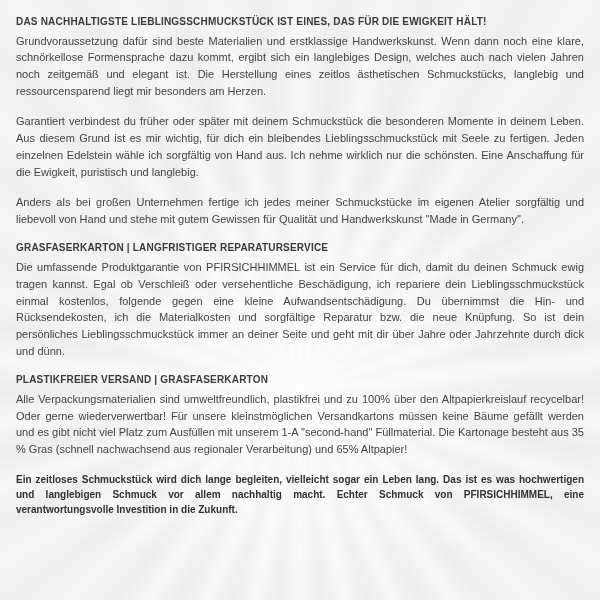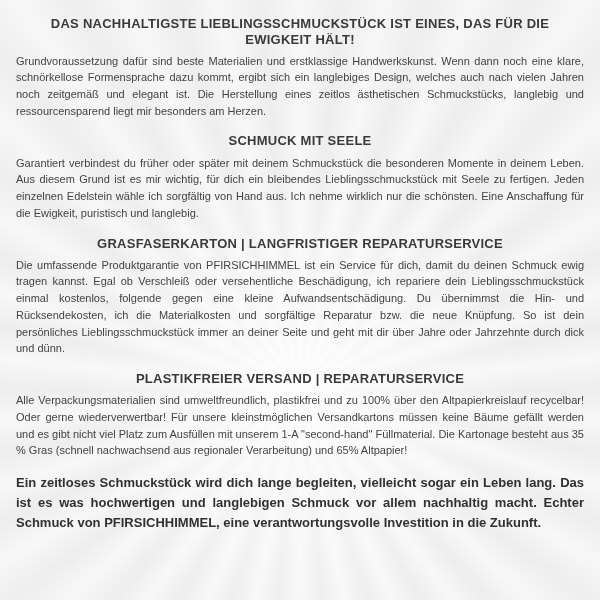--- a/index.html
+++ b/index.html
@@ -54,40 +54,39 @@
         rgba(255,255,255,0.55) 336deg, rgba(235,235,235,0.15) 342deg,
         rgba(255,255,255,0.55) 348deg, rgba(235,235,235,0.15) 354deg,
         rgba(255,255,255,0.55) 360deg),
       #eeeeee;
   }
   .content {
     position: relative;
     z-index: 2;
   }
   h2.section-title {
-    font-size: 13px;
+    font-size: 10px;
     font-weight: bold;
     letter-spacing: 0.02em;
     margin: 0 0 5px 0;
     color: #3a3a3a;
     line-height: 1.25;
-    text-align: center;
   }
   p.body-text {
     font-size: 11px;
     line-height: 1.52;
     margin: 0 0 14px 0;
     text-align: justify;
     color: #434343;
   }
   p.intro-text {
   }
   p.closing-text {
     font-weight: bold;
-    font-size: 13px;
+    font-size: 10px;
     line-height: 1.52;
     text-align: justify;
     margin: 0;
     color: #313131;
   }
   .block {
     margin: 0;
   }
   .block-first h2.section-title {
     margin-bottom: 4px;
@@ -98,33 +97,33 @@
 
 <div id="page">
   <div class="content">
 
     <div class="block block-first">
       <h2 class="section-title">DAS NACHHALTIGSTE LIEBLINGSSCHMUCKSTÜCK IST EINES, DAS FÜR DIE EWIGKEIT HÄLT!</h2>
       <p class="body-text intro-text">Grundvoraussetzung dafür sind beste Materialien und erstklassige Handwerkskunst. Wenn dann noch eine klare, schnörkellose Formensprache dazu kommt, ergibt sich ein langlebiges Design, welches auch nach vielen Jahren noch zeitgemäß und elegant ist. Die Herstellung eines zeitlos ästhetischen Schmuckstücks, langlebig und ressourcensparend liegt mir besonders am Herzen.</p>
     </div>
 
     <div class="block">
-      <h2 class="section-title">SCHMUCK MIT SEELE</h2>
       <p class="body-text">Garantiert verbindest du früher oder später mit deinem Schmuckstück die besonderen Momente in deinem Leben. Aus diesem Grund ist es mir wichtig, für dich ein bleibendes Lieblingsschmuckstück mit Seele zu fertigen. Jeden einzelnen Edelstein wähle ich sorgfältig von Hand aus. Ich nehme wirklich nur die schönsten. Eine Anschaffung für die Ewigkeit, puristisch und langlebig.</p>
     </div>
 
     <div class="block">
+      <p class="body-text">Anders als bei großen Unternehmen fertige ich jedes meiner Schmuckstücke im eigenen Atelier sorgfältig und liebevoll von Hand und stehe mit gutem Gewissen für Qualität und Handwerkskunst "Made in Germany".</p>
     </div>
 
     <div class="block">
       <h2 class="section-title">GRASFASERKARTON | LANGFRISTIGER REPARATURSERVICE</h2>
       <p class="body-text">Die umfassende Produktgarantie von PFIRSICHHIMMEL ist ein Service für dich, damit du deinen Schmuck ewig tragen kannst. Egal ob Verschleiß oder versehentliche Beschädigung, ich repariere dein Lieblingsschmuckstück einmal kostenlos, folgende gegen eine kleine Aufwandsentschädigung. Du übernimmst die Hin- und Rücksendekosten, ich die Materialkosten und sorgfältige Reparatur bzw. die neue Knüpfung. So ist dein persönliches Lieblingsschmuckstück immer an deiner Seite und geht mit dir über Jahre oder Jahrzehnte durch dick und dünn.</p>
     </div>
 
     <div class="block">
-      <h2 class="section-title">PLASTIKFREIER VERSAND | REPARATURSERVICE</h2>
+      <h2 class="section-title">PLASTIKFREIER VERSAND | GRASFASERKARTON</h2>
       <p class="body-text">Alle Verpackungsmaterialien sind umweltfreundlich, plastikfrei und zu 100% über den Altpapierkreislauf recycelbar! Oder gerne wiederverwertbar! Für unsere kleinstmöglichen Versandkartons müssen keine Bäume gefällt werden und es gibt nicht viel Platz zum Ausfüllen mit unserem 1-A "second-hand" Füllmaterial. Die Kartonage besteht aus 35 % Gras (schnell nachwachsend aus regionaler Verarbeitung) und 65% Altpapier!</p>
     </div>
 
     <p class="closing-text">Ein zeitloses Schmuckstück wird dich lange begleiten, vielleicht sogar ein Leben lang. Das ist es was hochwertigen und langlebigen Schmuck vor allem nachhaltig macht. Echter Schmuck von PFIRSICHHIMMEL, eine verantwortungsvolle Investition in die Zukunft.</p>
 
   </div>
 </div>
 
 </body></html>

